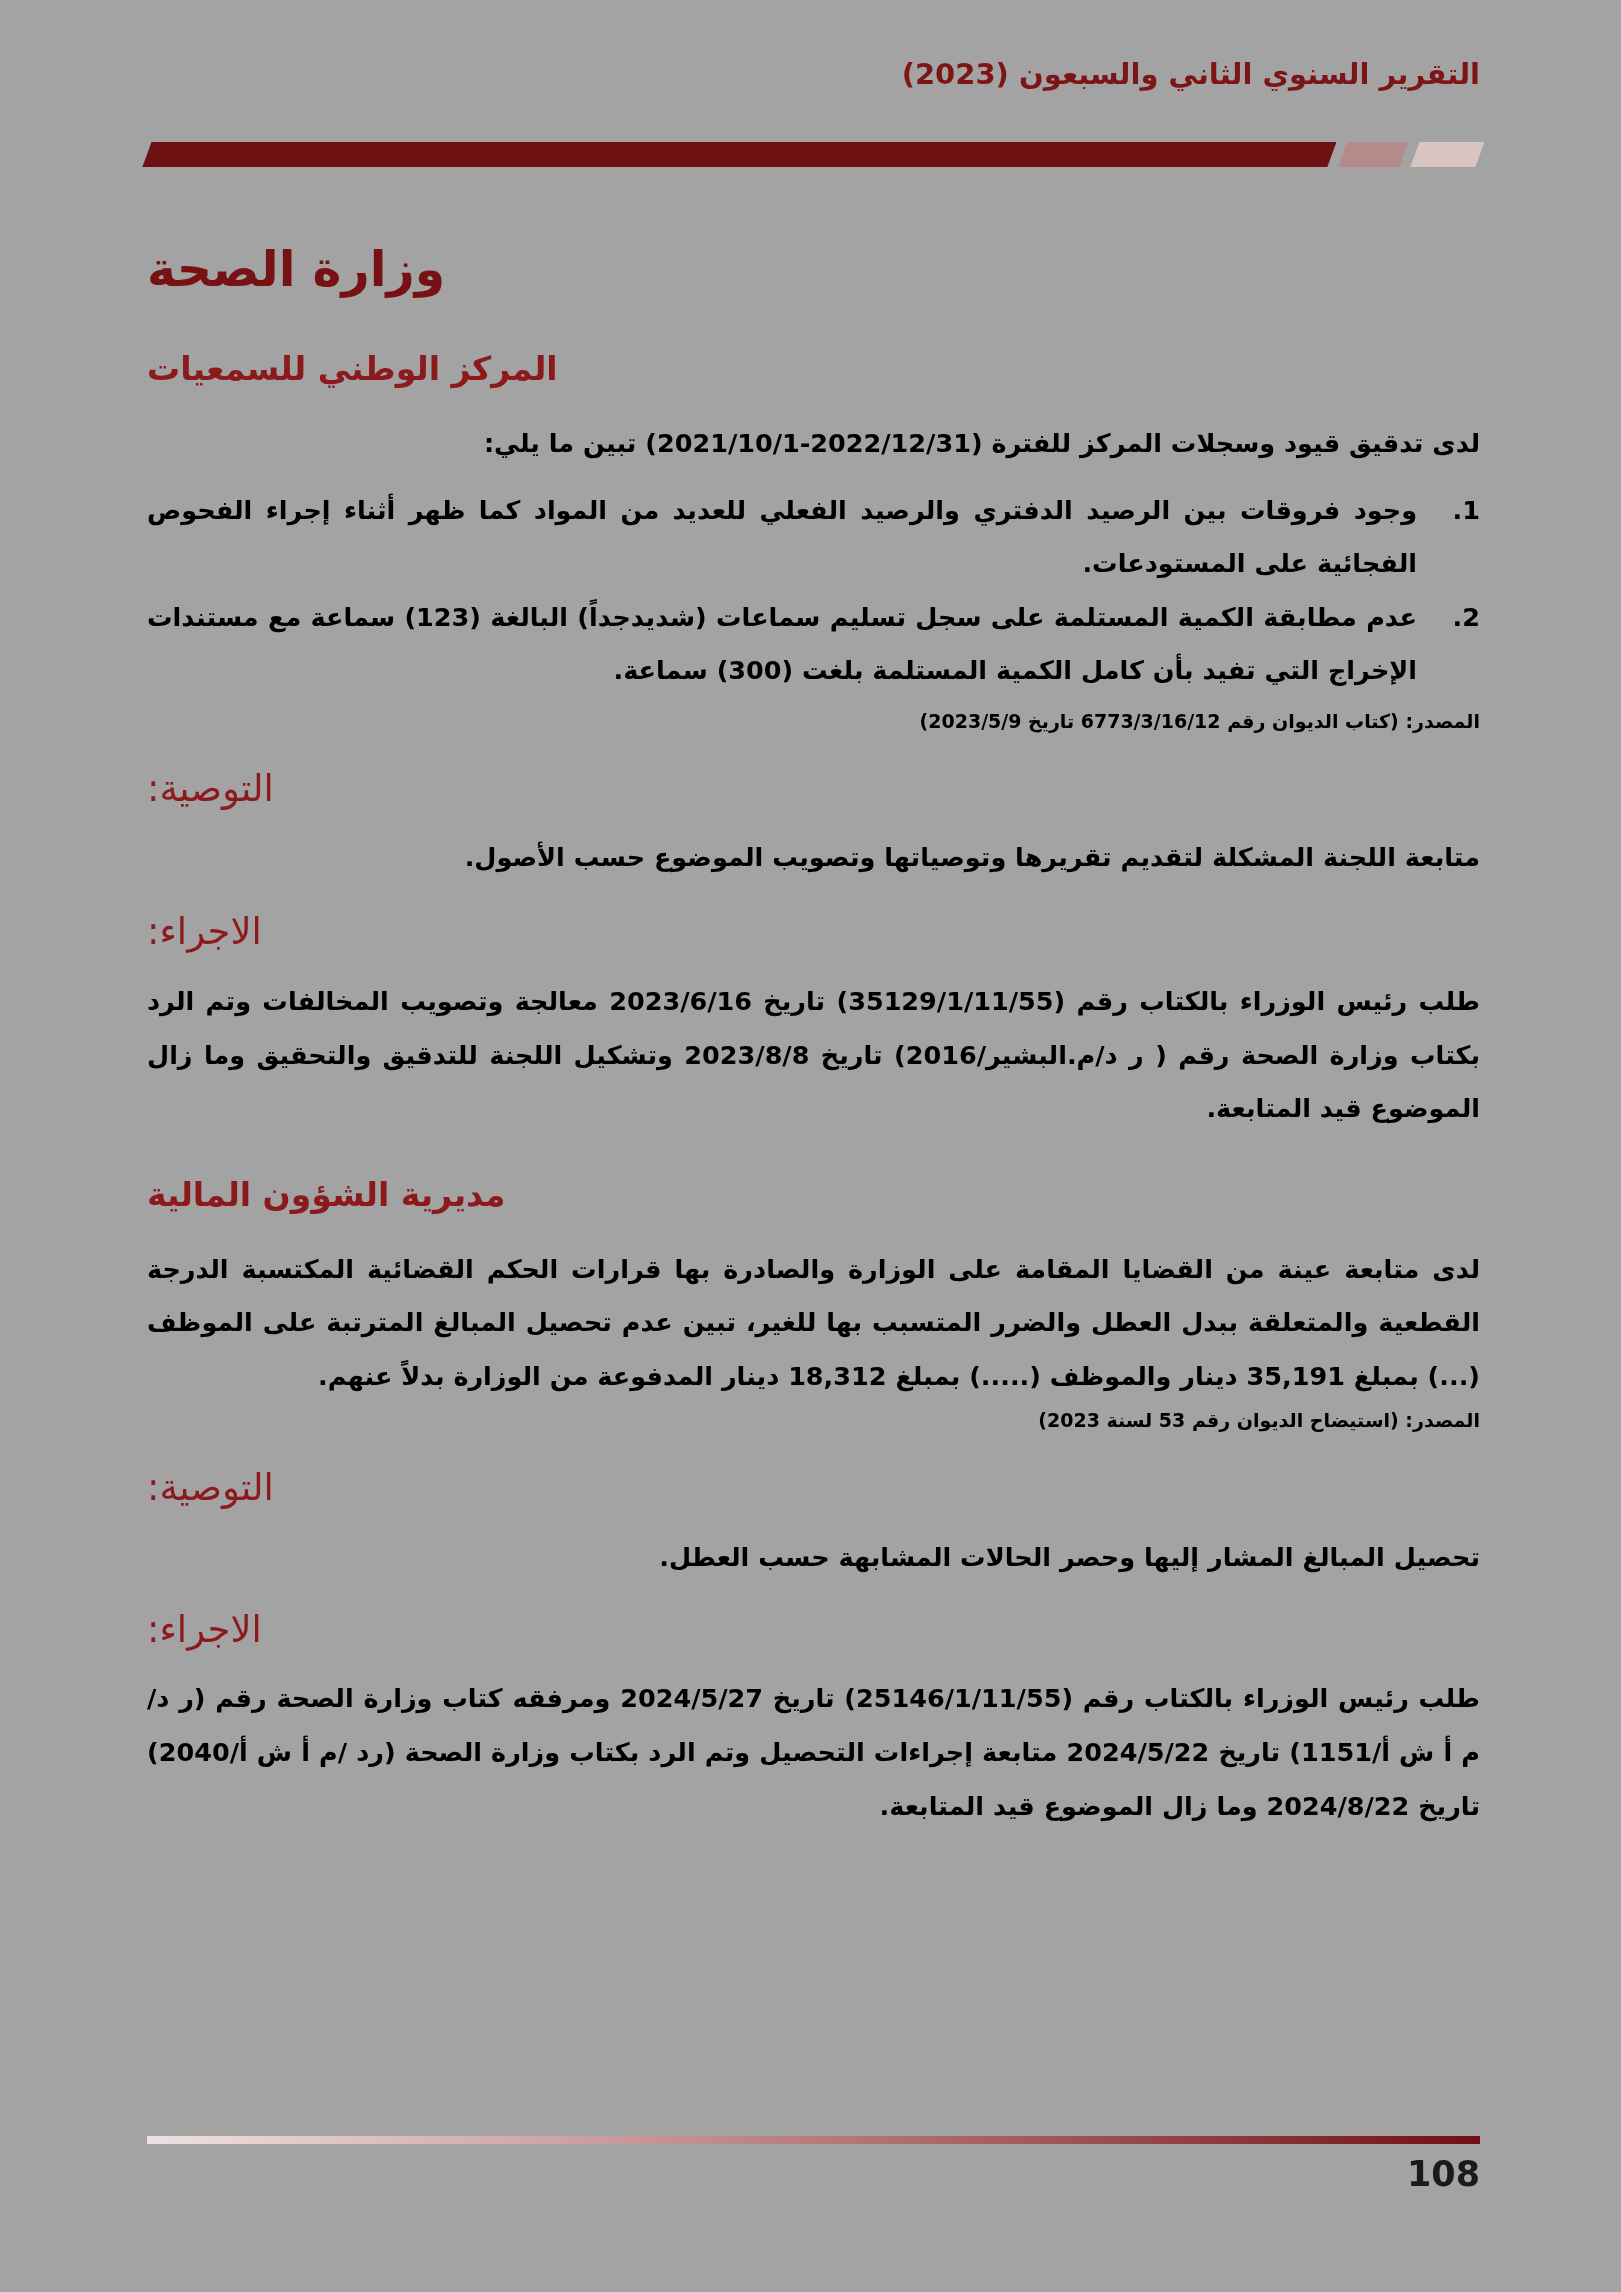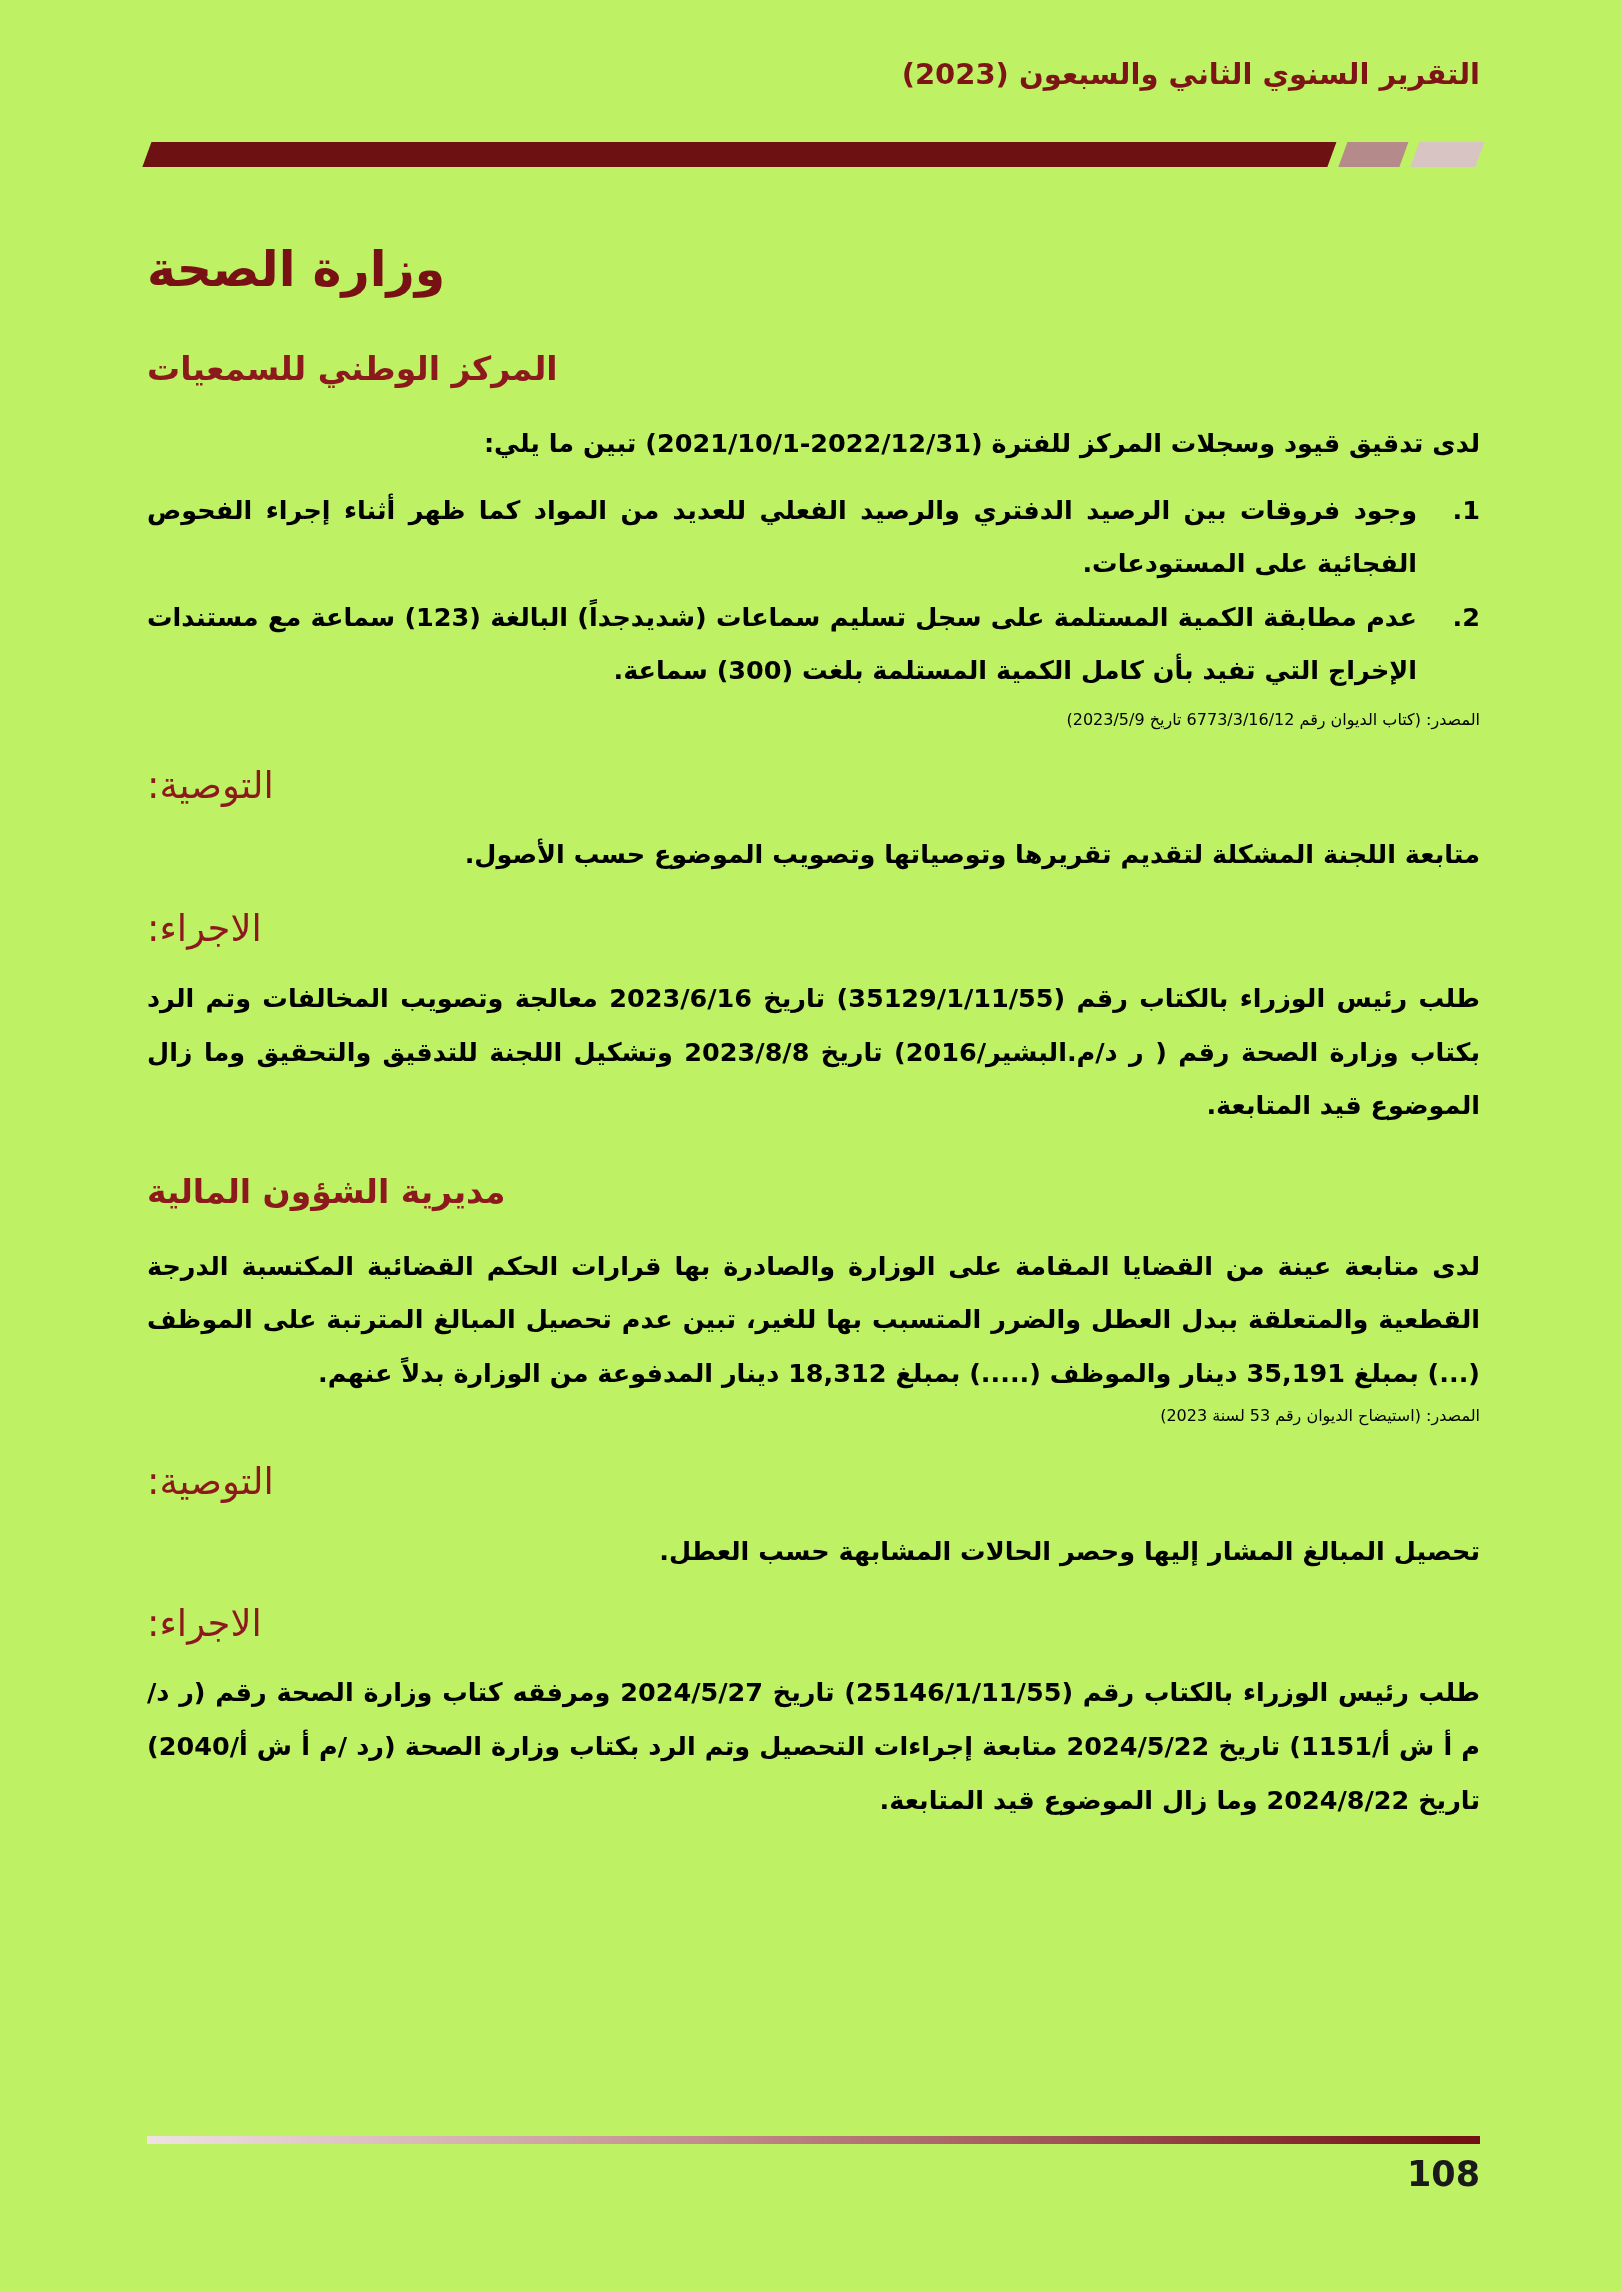--- a/index.html
+++ b/index.html
@@ -1,19 +1,19 @@
 <!DOCTYPE html>
 <html lang="ar" dir="rtl"><head>
 <meta charset="utf-8">
 <style>
   html,body { margin:0; padding:0; background:#ffffff; }
   .page {
     position:relative;
     width:1621px; height:2293px;
-    background:#bef264;
+    background:#a3a3a3;
     direction:rtl;
     font-family:"DejaVu Sans","Liberation Sans",sans-serif;
     color:#000;
     overflow:hidden;
   }
   .content { padding:0 141px 0 147px; }
 
   .report-title {
     margin-top:57px;
     font-size:29px;
@@ -82,22 +82,22 @@
   .list-item .item-text {
     flex:1;
     font-size:25.5px;
     font-weight:bold;
     line-height:2.1;
     text-align:justify;
   }
 
   .source {
     margin:11.8px 0 0;
-    font-size:16px;
-    font-weight:normal;
+    font-size:19px;
+    font-weight:bold;
     text-align:right;
   }
   .source.s2 { margin-top:6px; }
 
   .footer-line {
     position:absolute;
     top:2136px;
     right:141px;
     width:1333px;
     height:7.8px;

